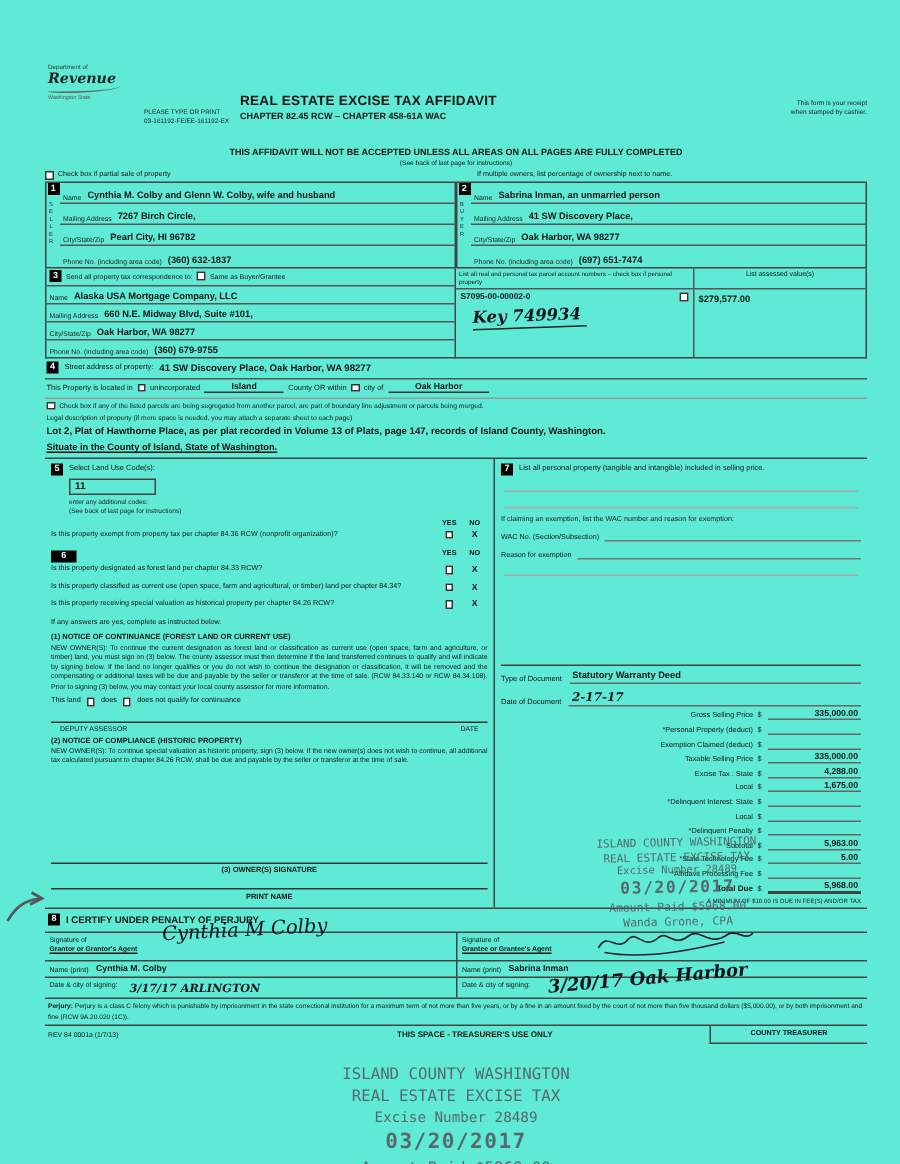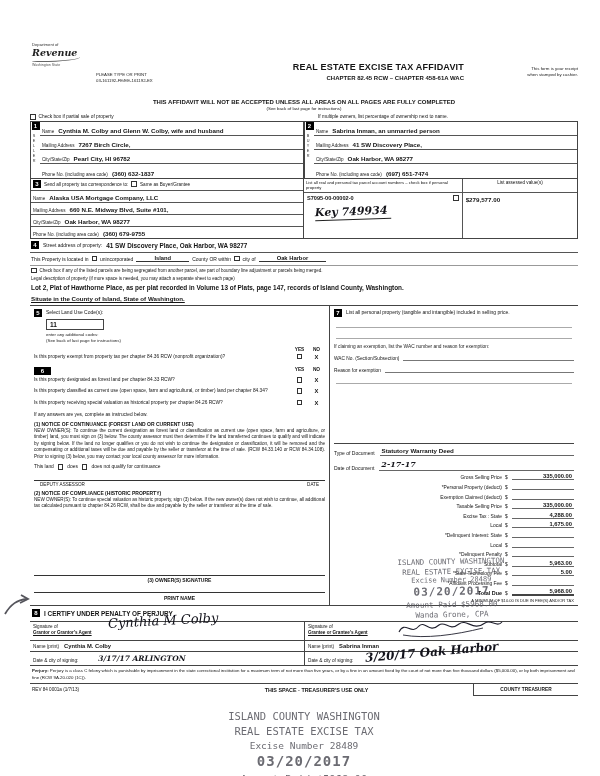--- a/index.html
+++ b/index.html
@@ -1,28 +1,28 @@
 <!DOCTYPE html>
 <html><head>
 <meta charset="utf-8">
 <style>
   * { box-sizing: border-box; margin: 0; padding: 0; }
   body { background:#cfcfcc; font-family:"Liberation Sans", sans-serif; }
-  .page { position:relative; width:600px; height:776px; background:#ffffff; overflow:hidden; color:#141414; margin:0 auto; }
+  .page { position:relative; width:600px; height:776px; background:#5eead4; overflow:hidden; color:#141414; margin:0 auto; }
   .doc { position:absolute; left:30px; top:40px; width:548px; }
 
   
   .hdr { position:relative; height:58px; }
   .logo { position:absolute; left:2px; top:2px; width:70px; }
   .logo-top { font-size:4.2px; color:#333; }
   .logo-main { font-family:"DejaVu Serif", serif; font-style:italic; font-weight:700; font-size:9.5px; color:#222; }
   .logo-swoosh { display:block; width:48px; height:6px; border-bottom:1.2px solid #666; border-radius:0 0 90% 20%; margin-top:-2px; }
   .logo-sub { font-size:3.6px; color:#555; margin-top:1px; }
   .please { position:absolute; left:66px; top:32px; font-size:4.3px; line-height:1.3; color:#222; }
-  .titleblock { position:absolute; left:130px; right:114px; top:22px; text-align:right; }
+  .titleblock { position:absolute; left:130px; right:114px; top:22px; text-align:left; }
   .title { font-size:9px; font-weight:700; letter-spacing:.2px; }
   .subtitle { font-size:6px; font-weight:700; margin-top:3px; }
   .receipt { position:absolute; right:0; top:26px; font-size:4.4px; text-align:right; line-height:1.35; color:#222; }
 
   .warn { text-align:center; font-weight:700; font-size:6px; margin-top:1px; }
   .backnote { text-align:center; font-size:4.4px; margin-top:1px; }
 
   .partialrow { display:flex; font-size:4.8px; margin:3px 0 1px; }
   .partialrow .half { width:50%; display:flex; align-items:center; gap:3px; }
   .partialrow .half.right { padding-left:14px; }
@@ -121,21 +121,21 @@
   .siggrid { display:grid; grid-template-columns:1fr 1fr; border-top:0.8px solid #444; }
   .sigcell { padding:2px 3px; position:relative; min-height:18px; }
   .sigcell.rightcol { border-left:0.8px solid #444; }
   .siglabel { font-size:4.6px; line-height:1.3; }
   .siglabel .b { font-weight:700; text-decoration:underline; }
   .script { font-family:"DejaVu Serif", serif; font-style:italic; color:#13131c; }
   .grantor-script { position:absolute; left:78px; top:-9px; font-size:13px; transform:rotate(-3deg); white-space:nowrap; z-index:7; }
   .scribble { position:absolute; left:90px; top:-4px; z-index:7; }
   .namerow { border-top:0.7px solid #444; display:flex; gap:5px; align-items:flex-end; padding:2px 3px; min-height:10px; font-size:4.7px; }
   .namerow .fval { font-size:5.8px; }
-  .datecell { border-top:0.7px solid #444; display:flex; gap:20px; align-items:flex-end; padding:2px 3px; min-height:13px; font-size:4.7px; position:relative; }
+  .datecell { border-top:0.7px solid #444; display:flex; gap:8px; padding:2px 3px; min-height:13px; font-size:4.7px; position:relative; }
   .grantor-datehand { font-size:7.5px; font-weight:700; }
   .grantee-datehand { position:absolute; left:60px; top:-7px; font-size:12px; transform:rotate(-5deg); white-space:nowrap; z-index:7; font-weight:700; }
 
   .perjury { border-top:0.8px solid #444; font-size:4.4px; padding:2.5px 2px; line-height:1.4; }
   .footerrow { border-top:0.8px solid #444; display:flex; align-items:stretch; }
   .rev { padding:3px 2px; width:130px; font-size:4.6px; }
   .spacenote { flex:1; text-align:center; font-weight:700; padding:3px 2px; font-size:5.4px; }
   .treas { width:105px; border-left:0.8px solid #444; border-bottom:0.8px solid #444; text-align:center; padding:3px 2px; font-size:4.8px; font-weight:700; }
 
   .arrow-mark { position:absolute; left:3px; top:592px; z-index:8; }

